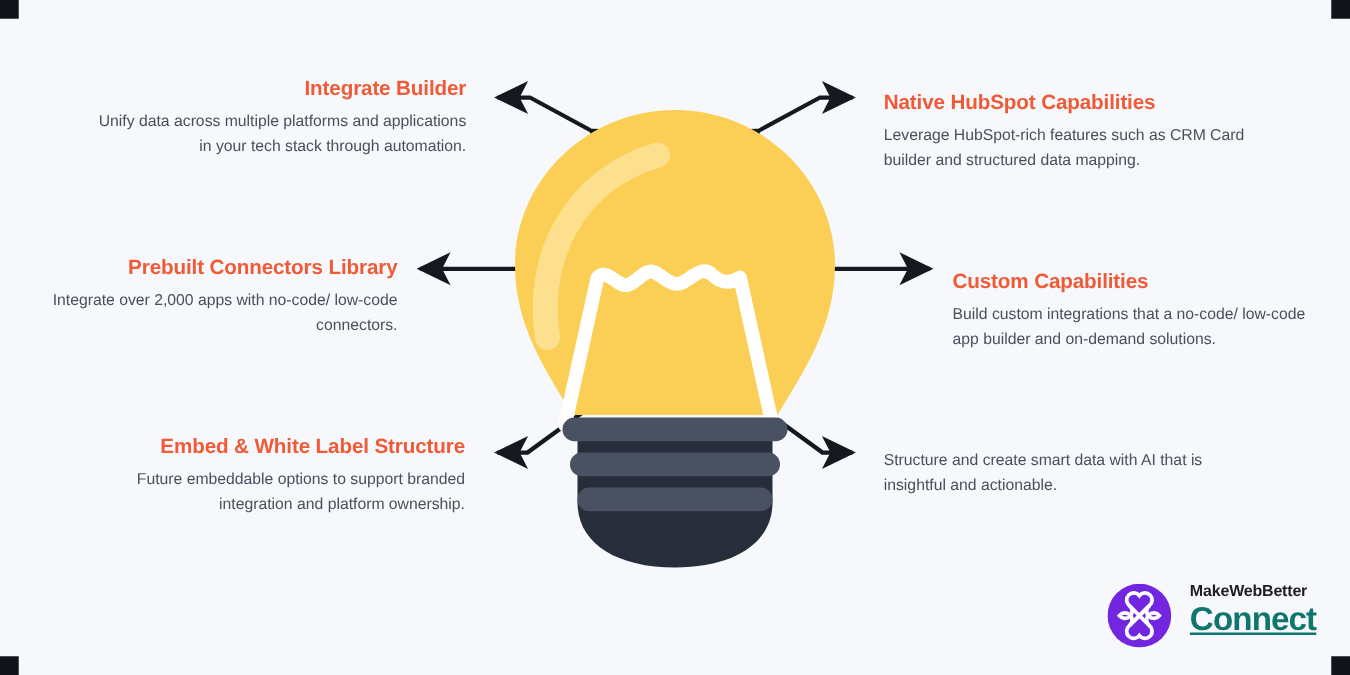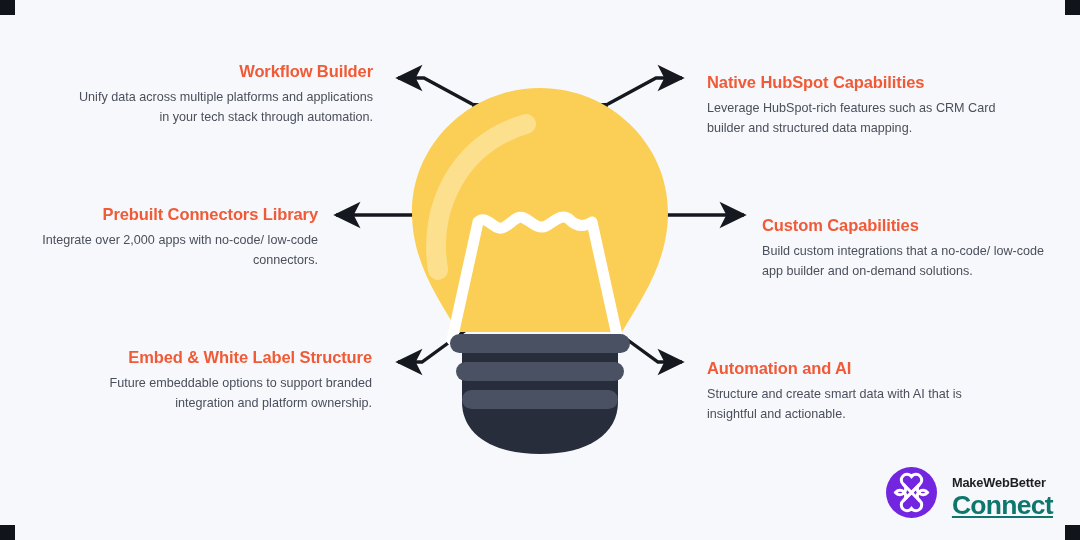--- a/index.html
+++ b/index.html
@@ -73,21 +73,21 @@
     height: 450px;
   }
   #bulb-stage svg { display: block; }
 
   
   #brand-logo {
     position: absolute;
     right: 27px;
     bottom: 22px;
     display: flex;
-    align-items: flex-end;
+    align-items: flex-start;
     gap: 15px;
   }
   #brand-logo .mark {
     width: 51px;
     height: 51px;
     flex: 0 0 51px;
   }
   #brand-logo .words {
     display: flex;
     flex-direction: column;
@@ -111,21 +111,21 @@
 </style>
 </head>
 <body>
 
 <div class="corner tl"></div>
 <div class="corner tr"></div>
 <div class="corner bl"></div>
 <div class="corner br"></div>
 
 <div class="feature left" id="feat-workflow">
-  <p class="f-title">Workflow Builder</p>
+  <p class="f-title">Integrate Builder</p>
   <p class="f-desc">Unify data across multiple platforms and applications in your tech stack through automation.</p>
 </div>
 
 <div class="feature left" id="feat-prebuilt">
   <p class="f-title">Prebuilt Connectors Library</p>
   <p class="f-desc">Integrate over 2,000 apps with no-code/ low-code connectors.</p>
 </div>
 
 <div class="feature left" id="feat-embed">
   <p class="f-title">Embed &amp; White Label Structure</p>
@@ -136,21 +136,20 @@
   <p class="f-title">Native HubSpot Capabilities</p>
   <p class="f-desc">Leverage HubSpot-rich features such as CRM Card builder and structured data mapping.</p>
 </div>
 
 <div class="feature right" id="feat-custom">
   <p class="f-title">Custom Capabilities</p>
   <p class="f-desc">Build custom integrations that a no-code/ low-code app builder and on-demand solutions.</p>
 </div>
 
 <div class="feature right" id="feat-automation">
-  <p class="f-title">Automation and AI</p>
   <p class="f-desc">Structure and create smart data with AI that is insightful and actionable.</p>
 </div>
 
 <div id="bulb-stage">
   <svg width="420" height="450" viewBox="0 0 420 450" xmlns="http://www.w3.org/2000/svg">
     <defs>
       <marker id="ah" markerWidth="9" markerHeight="9" refX="7.6" refY="4.5" orient="auto" markerUnits="strokeWidth">
         <path d="M0.4,0.6 L8.4,4.5 L0.4,8.4 L2.4,4.5 Z" fill="#16181f"></path>
       </marker>
       <clipPath id="bulbClip">

